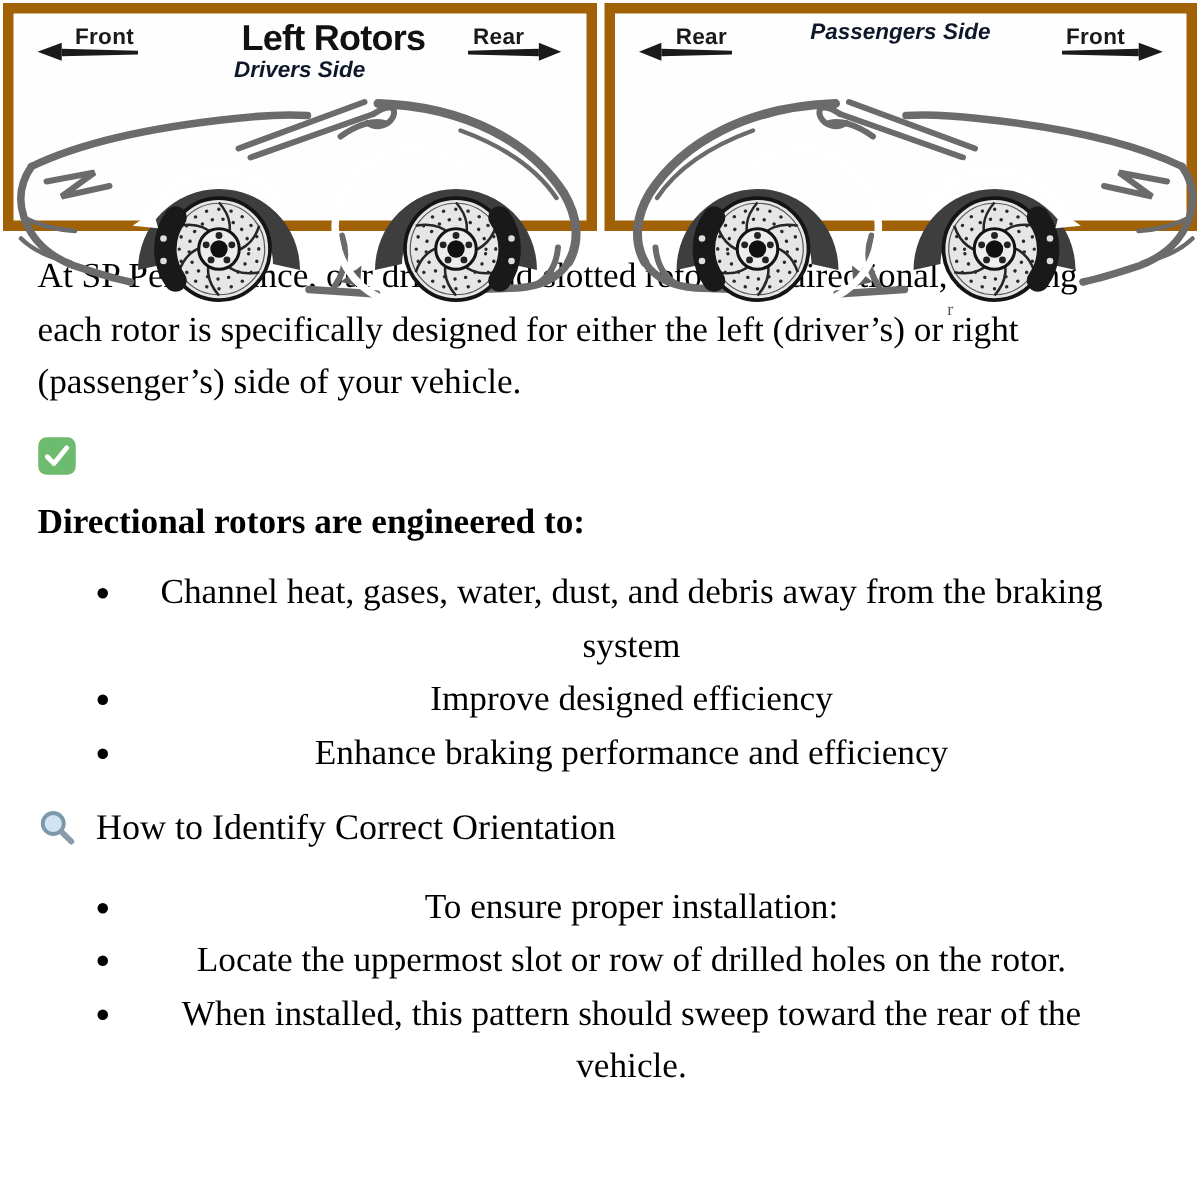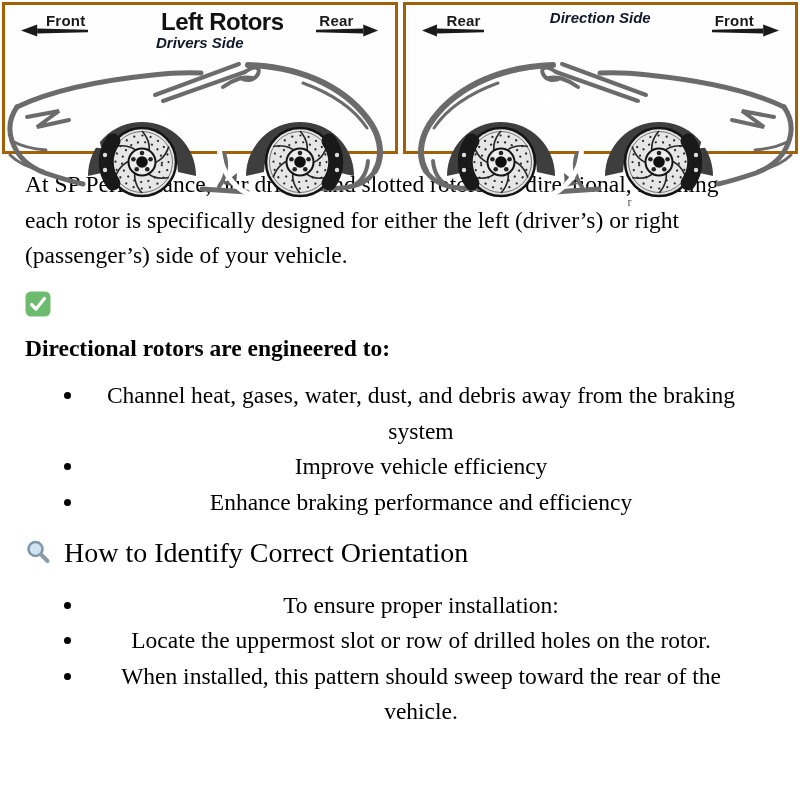--- a/index.html
+++ b/index.html
@@ -1,37 +1,37 @@
 <!DOCTYPE html>
 <html><head>
 <meta charset="utf-8">
 <style>
   html,body{margin:0;padding:0;background:#fff;}
   body{width:800px;height:800px;overflow:hidden;font-family:"Liberation Serif",serif;color:#000;}
 
   
   .diagram{display:flex;gap:5px;padding:2px 2px 0 2px;}
-  .panel{flex:1 1 0;height:152px;border:3px solid #a16207;position:relative;background:#fefefe;box-sizing:border-box;}
+  .panel{flex:1 1 0;height:152px;border:7px solid #a16207;position:relative;background:#fefefe;box-sizing:border-box;}
   .car-svg{position:absolute;left:0;top:2px;width:390px;height:209px;}
   .panel-title-block{position:absolute;left:0;right:0;top:4px;text-align:center;z-index:3;}
   .panel-title{font-family:"Liberation Sans",sans-serif;font-weight:bold;font-size:24px;line-height:25px;letter-spacing:-0.5px;color:#111;margin-left:45px;}
   .panel-subtitle{font-family:"Liberation Sans",sans-serif;font-weight:bold;font-style:italic;font-size:15px;line-height:17px;color:#0f172a;}
   .dirlab{position:absolute;top:7px;z-index:3;font-family:"Liberation Sans",sans-serif;font-weight:bold;font-size:15px;color:#1a1a1a;padding:0 3px 8px 3px;letter-spacing:.2px;}
   .dirlab.at-left{left:38px;}
   .dirlab.at-right{right:38px;}
   .tailarrow{position:absolute;bottom:0;height:13px;}
   .dirlab.head-left .tailarrow{left:-22px;width:calc(100% + 22px);}
   .dirlab.head-right .tailarrow{left:0;width:calc(100% + 22px);}
   .artifact{position:absolute;left:222px;top:190px;font-size:12px;color:#555;z-index:3;}
 
   
   .content{margin:13px 25px 0 25px;width:730px;font-size:23.5px;line-height:35.5px;}
   .content p{margin:0;}
   .h-why{display:flex;align-items:center;gap:11px;margin-top:17px;font-weight:bold;}
-  .h-id{display:flex;align-items:center;gap:12px;margin-top:15px;font-weight:normal;font-size:28px;}
+  .h-id{display:flex;align-items:center;gap:12px;margin-top:15px;font-weight:normal;font-size:24px;}
   .lead{margin-top:14px !important;font-weight:bold;}
   ul{margin:12px 0 0 0;padding-left:60px;}
   ul.second{margin-top:17px;}
   li{padding-left:2px;text-align:center;}
   .hicon{flex:0 0 auto;display:block;}
 </style>
 </head>
 <body>
 
 <div class="diagram">
@@ -132,21 +132,21 @@
 
   <div class="panel">
     <div class="dirlab at-left head-left">
       <span>Rear</span>
       <svg class="tailarrow" viewBox="0 0 100 13" preserveAspectRatio="none">
         <polygon points="0,6.5 24,0.5 24,12.5" fill="#1a1a1a"></polygon>
         <polygon points="24,4.5 100,5.8 100,8.3 24,9.5" fill="#1a1a1a"></polygon>
       </svg>
     </div>
     <div class="panel-title-block">
-      <div class="panel-subtitle">Direction Side</div>
+      <div class="panel-subtitle">Passengers Side</div>
     </div>
     <div class="dirlab at-right head-right">
       <span>Front</span>
       <svg class="tailarrow" viewBox="0 0 100 13" preserveAspectRatio="none">
         <polygon points="100,6.5 76,0.5 76,12.5" fill="#1a1a1a"></polygon>
         <polygon points="0,5.8 76,4.5 76,9.5 0,8.3" fill="#1a1a1a"></polygon>
       </svg>
     </div>
 
     <svg class="car-svg" viewBox="0 0 390 209">
@@ -174,21 +174,21 @@
     <svg class="hicon" width="26" height="26" viewBox="0 0 26 26">
       <rect x="0.5" y="0.5" width="25" height="25" rx="5.5" fill="#6dbb6f"></rect>
       <path d="M6.5,13.5 L11,18 L19.5,7.5" stroke="#fff" stroke-width="3.2" fill="none" stroke-linecap="round" stroke-linejoin="round"></path>
     </svg>
   </div>
 
   <p class="lead">Directional rotors are engineered to:</p>
 
   <ul>
     <li>Channel heat, gases, water, dust, and debris away from the braking system</li>
-    <li>Improve vehicle efficiency</li>
+    <li>Improve designed efficiency</li>
     <li>Enhance braking performance and efficiency</li>
   </ul>
 
   <div class="h-id">
     <svg class="hicon" width="27" height="27" viewBox="0 0 27 27">
       <circle cx="10.5" cy="10" r="7" fill="#d2e4f2" stroke="#7e98ab" stroke-width="2.6"></circle>
       <line x1="16" y1="15.5" x2="22.5" y2="22" stroke="#8b9ba7" stroke-width="4" stroke-linecap="round"></line>
     </svg>
     <span>How to Identify Correct Orientation</span>
   </div>

